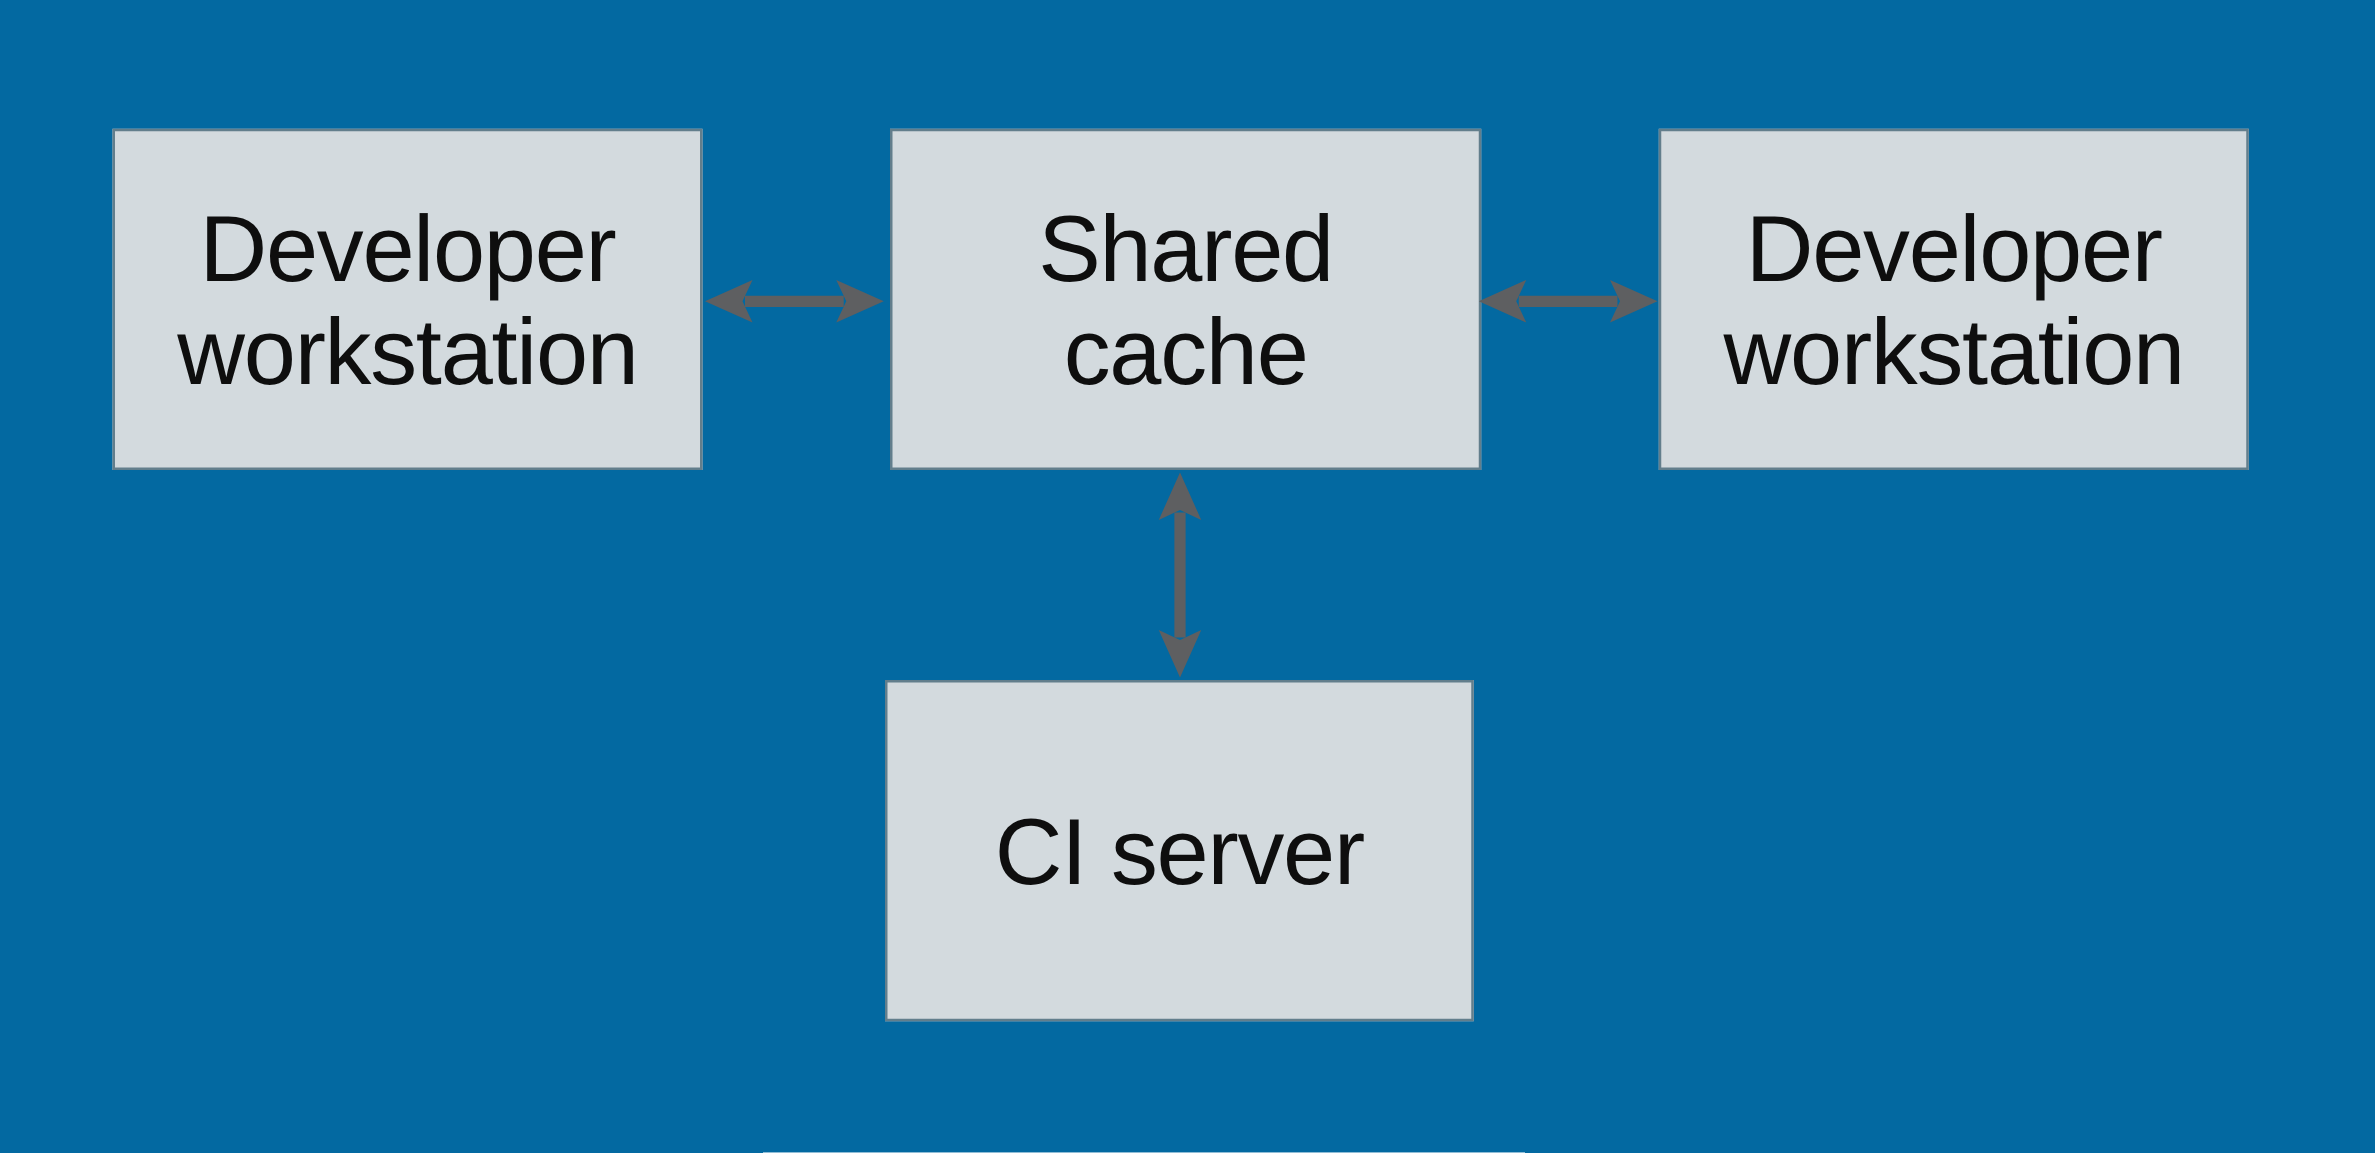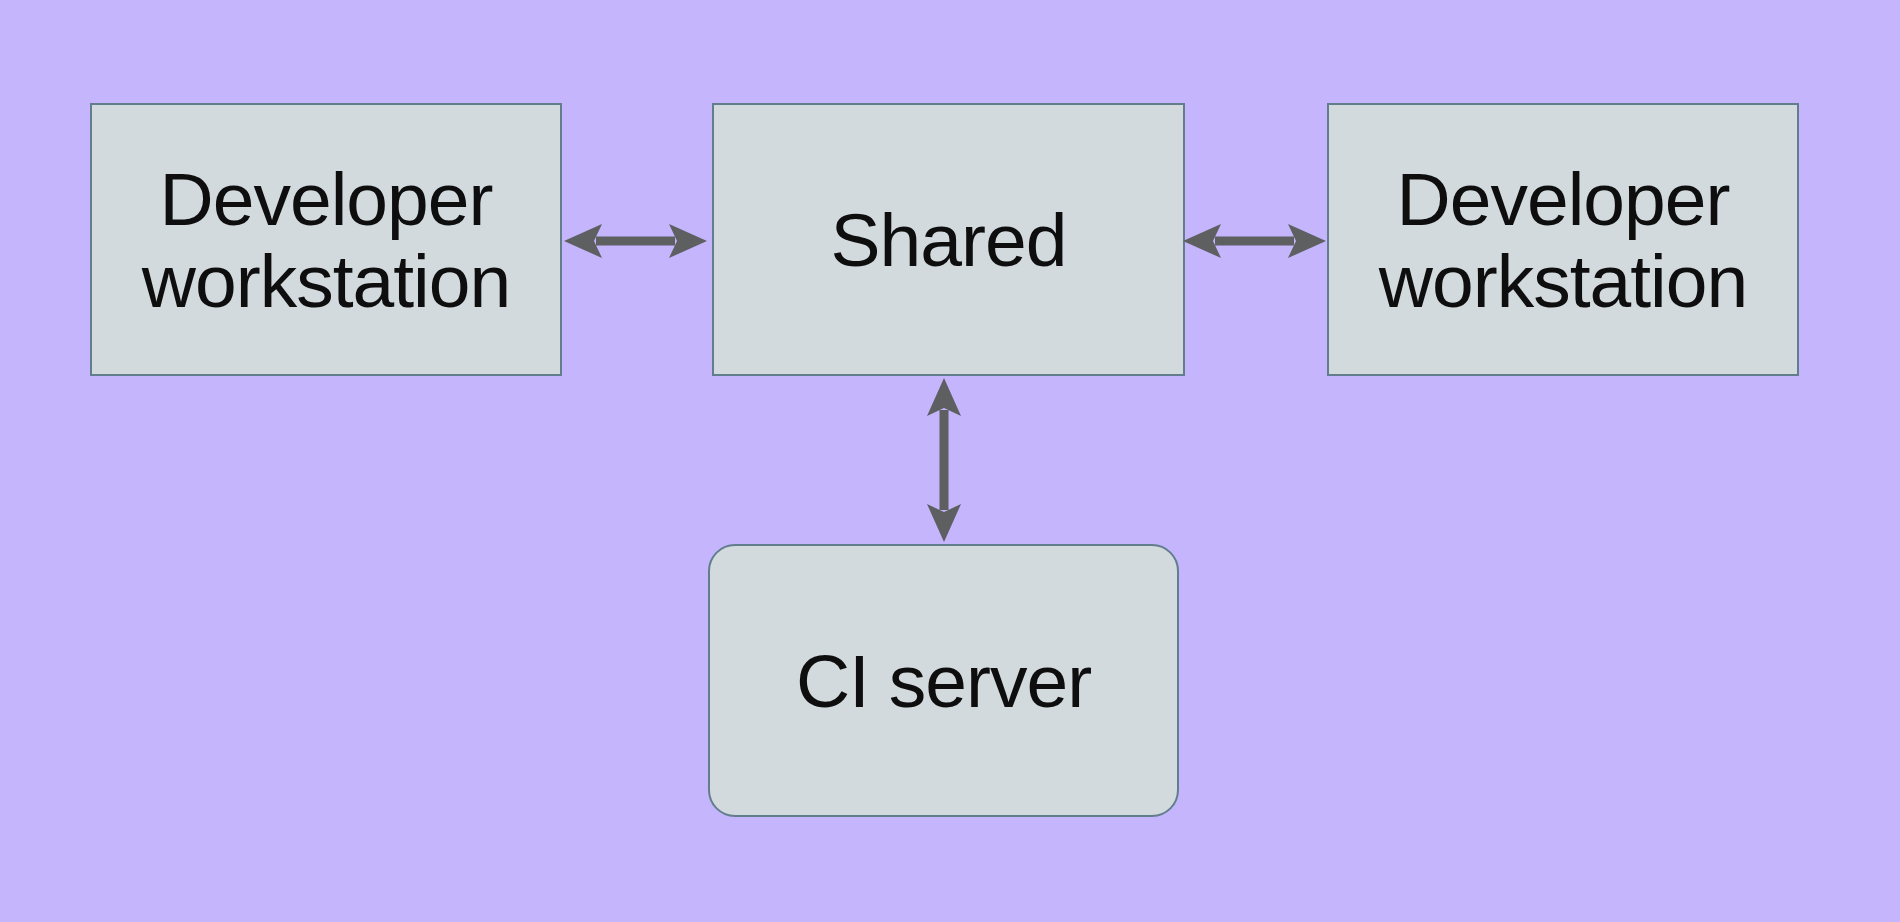--- a/index.html
+++ b/index.html
@@ -5,21 +5,21 @@
   html, body {
     margin: 0;
     padding: 0;
     background: #ffffff;
     font-family: "Liberation Sans", "DejaVu Sans", sans-serif;
   }
   .canvas {
     position: relative;
     width: 1900px;
     height: 922px;
-    background: #c4b5fd;
+    background: #0369a1;
     overflow: hidden;
   }
   .node {
     position: absolute;
     box-sizing: border-box;
     background: #d3dade;
     border: 2px solid #627e8c;
     display: flex;
     flex-direction: column;
     align-items: center;
@@ -28,21 +28,21 @@
     color: #0e0e0e;
     font-size: 75px;
     line-height: 82px;
     letter-spacing: -1px;
     white-space: nowrap;
   }
   .node span { display: block; }
   #node-dev-left   { left: 90px;   top: 103px; width: 472px; height: 273px; }
   #node-shared     { left: 712px;  top: 103px; width: 473px; height: 273px; }
   #node-dev-right  { left: 1327px; top: 103px; width: 472px; height: 273px; }
-  #node-ci         { left: 708px;  top: 544px; width: 471px; height: 273px; border-radius: 27px; }
+  #node-ci         { left: 708px;  top: 544px; width: 471px; height: 273px; }
   svg.edges {
     position: absolute;
     left: 0; top: 0;
     width: 1900px;
     height: 922px;
     pointer-events: none;
   }
   .edge line    { stroke: #5e5f61; stroke-width: 9; }
   .edge polygon { fill: #5e5f61; }
 </style>
@@ -51,20 +51,21 @@
 
 <div class="canvas">
 
   <div class="node" id="node-dev-left">
     <span>Developer</span>
     <span>workstation</span>
   </div>
 
   <div class="node" id="node-shared">
     <span>Shared</span>
+    <span>cache</span>
   </div>
 
   <div class="node" id="node-dev-right">
     <span>Developer</span>
     <span>workstation</span>
   </div>
 
   <div class="node" id="node-ci">
     <span>CI server</span>
   </div>

